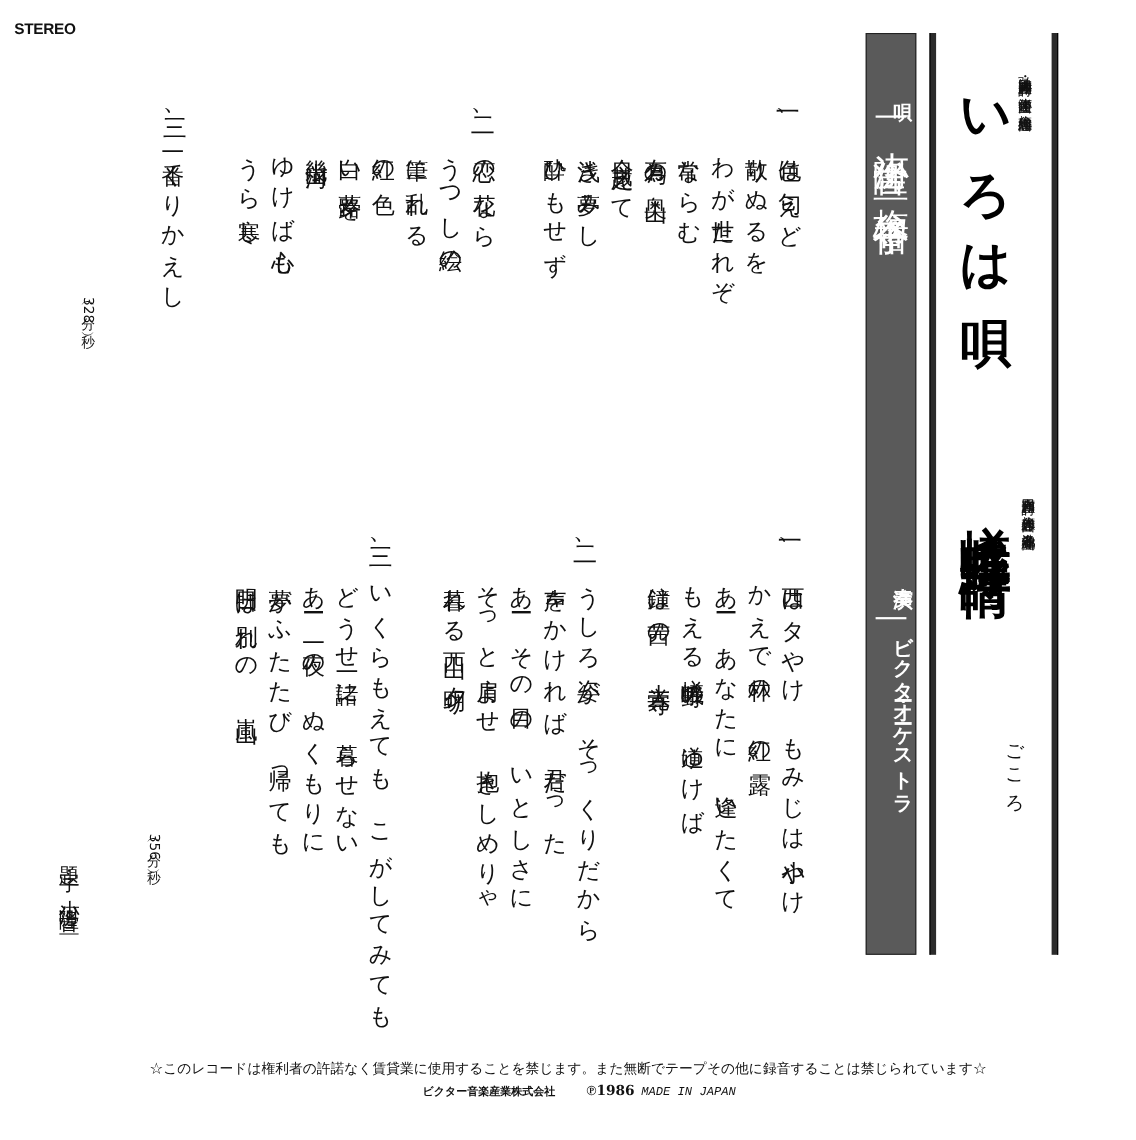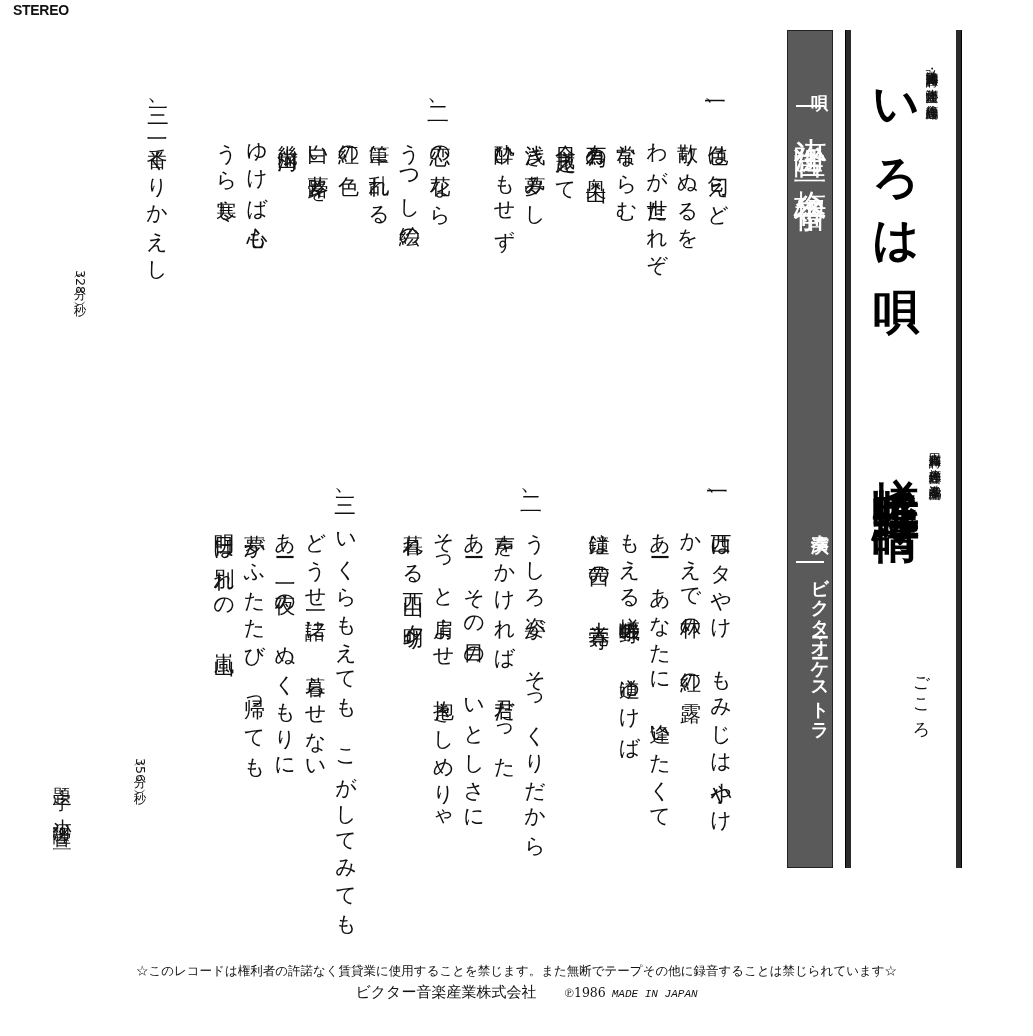--- a/index.html
+++ b/index.html
@@ -4,21 +4,21 @@
 <style>
   html, body { margin: 0; padding: 0; }
   body {
     width: 1033px; height: 1036px; position: relative; overflow: hidden;
     background: #ffffff; color: #111111;
     font-family: "DejaVu Serif", serif;
   }
   .abs { position: absolute; }
   .v { writing-mode: vertical-rl; text-orientation: upright; white-space: nowrap; }
   .stereo {
-    left: 13px; top: 2px; font-family: "Liberation Sans", sans-serif;
+    left: 13px; top: 18px; font-family: "Liberation Sans", sans-serif;
     font-weight: bold; font-size: 14px; letter-spacing: -0.3px;
   }
   
   .bar { background: #2b2b2b; }
   .bar-l { left: 845px; top: 30px; width: 5px; height: 838px; border-left: 1px solid #000; }
   .bar-r { left: 956px; top: 30px; width: 5px; height: 838px; border-right: 1px solid #000; }
   .band {
     left: 787px; top: 30px; width: 46px; height: 838px; background: #5a5a5a;
     border: 1px solid #222; box-sizing: border-box;
   }
@@ -43,22 +43,22 @@
 
   .verse-num { font-size: 22px; letter-spacing: 6px; }
   .lyric-block { font-size: 21px; line-height: 30.5px; letter-spacing: 3.5px; font-family: "DejaVu Sans", sans-serif; }
   .lyric-block div { height: 100%; }
   .time { font-family: "DejaVu Sans", sans-serif; font-size: 12.5px; line-height: 14px; text-orientation: mixed; }
   .daiji { font-family: "DejaVu Sans", sans-serif; font-size: 19px; letter-spacing: 4px; }
   .notice {
     left: 0; width: 1033px; text-align: center; font-size: 12.5px;
     font-family: "DejaVu Serif", serif; white-space: nowrap;
   }
-  .company { font-family: "DejaVu Sans", sans-serif; font-weight: normal; font-size: 15px; margin-top: 47px; }
-  .prod { font-size: 12.5px; margin-left: 28px; }
+  .company { font-family: "DejaVu Sans", sans-serif; font-weight: bold; font-size: 10px; margin-top: 47px; }
+  .prod { font-size: 12.5px; margin-left: 28px; font-weight: bold; }
   .made { font-family: Liberation Mono, monospace; font-style: italic; font-size: 11px; margin-left: 6px; }
 </style>
 </head>
 <body>
 
 <div class="abs stereo">STEREO</div>
 
 <div class="abs band">
   <div class="band-text singer-label">唄</div>
   <div class="singer-dash"></div>

